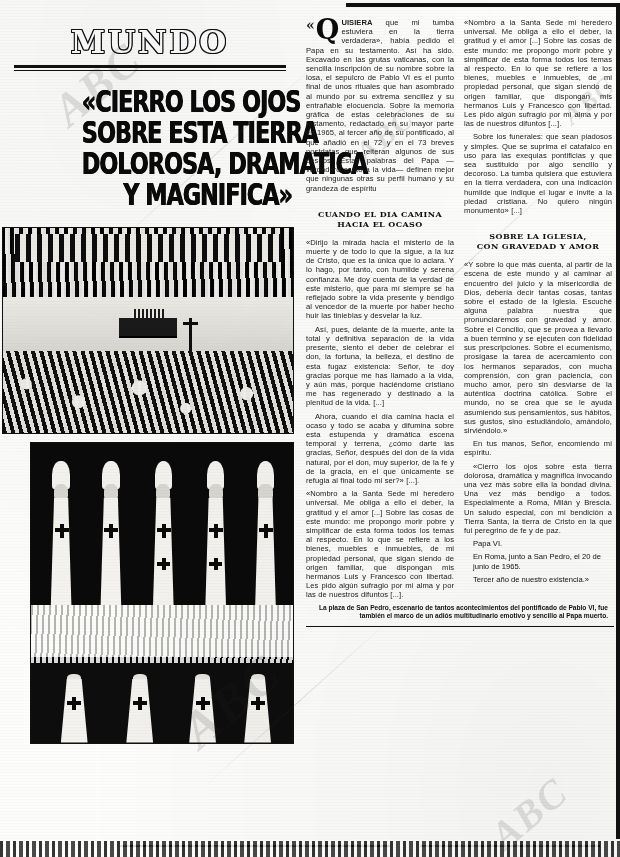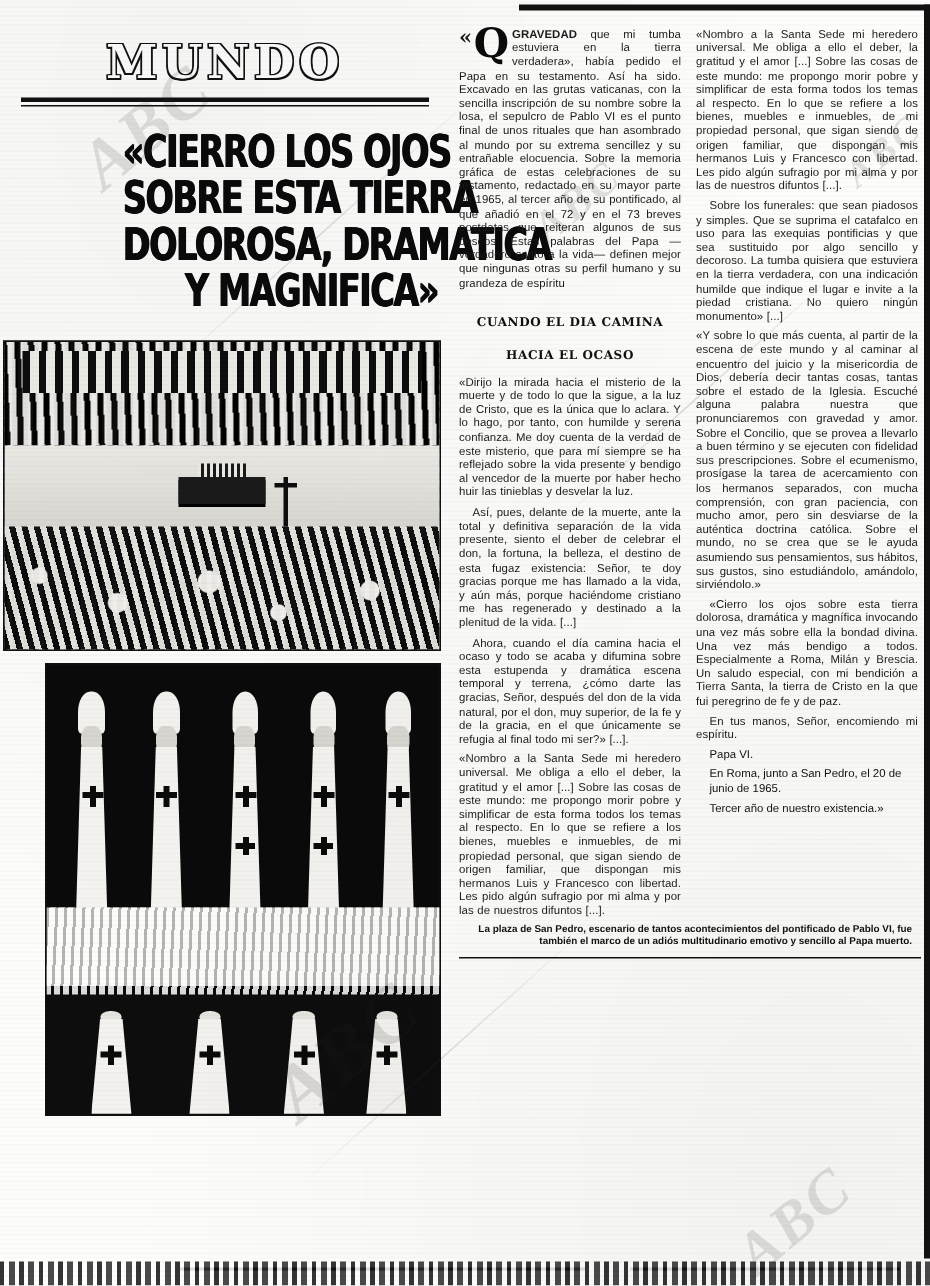--- a/index.html
+++ b/index.html
@@ -164,21 +164,21 @@
     margin:1px 2px 0 0;color:#0a0a0a;
   }
   .guill{font-family:"DejaVu Serif", serif;font-weight:700;font-size:14px;float:left;margin:3px 1px 0 0;}
 
   .sec-head{
     font-family:"DejaVu Serif", serif;
     font-weight:700;font-size:8px;line-height:10px;
     letter-spacing:.4px;text-align:center;
     margin:16px 0 9px 0;color:#101010;
   }
-  .sec-head span{display:block;margin-top:12px;}
+  .sec-head span{display:block;}
 
   .sign{font-family:"Liberation Sans", sans-serif;font-size:7.6px;line-height:9.2px;margin:0 0 4px 9px;}
 
   .caption{
     clear:both;
     font-family:"Liberation Sans", sans-serif;
     font-weight:700;font-size:6.6px;line-height:8.4px;
     text-align:right;color:#111;
     margin:10px 6px 0 4px;
   }
@@ -275,21 +275,21 @@
       </div>
     </div>
   </div>
 </div>
 
 <div class="text-area">
 
   <div class="col c1">
 
     <p class="body-p dropcap-p">
-      <span class="guill">«</span><span class="dropcap">Q</span><b>GRAVEDAD</b>
+      <span class="guill">«</span><span class="dropcap">Q</span><b>UISIERA</b>
       <span>que mi tumba estuviera en la tierra verdadera», había pedido el Papa en su testamento. Así ha sido. Excavado en las grutas vaticanas, con la sencilla inscripción de su nombre sobre la losa, el sepulcro de Pablo VI es el punto final de unos rituales que han asombrado al mundo por su extrema sencillez y su entrañable elocuencia. Sobre la memoria gráfica de estas celebraciones de su testamento, redactado en su mayor parte en 1965, al tercer año de su pontificado, al que añadió en el 72 y en el 73 breves postdatas que reiteran algunos de sus deseos. Estas palabras del Papa —verdadero canto a la vida— definen mejor que ningunas otras su perfil humano y su grandeza de espíritu</span>
     </p>
 
     <div class="sec-head">
       <span>CUANDO EL DIA CAMINA</span>
       <span>HACIA EL OCASO</span>
     </div>
 
     <p class="body-p">«Dirijo la mirada hacia el misterio de la muerte y de todo lo que la sigue, a la luz de Cristo, que es la única que lo aclara. Y lo hago, por tanto, con humilde y serena confianza. Me doy cuenta de la verdad de este misterio, que para mí siempre se ha reflejado sobre la vida presente y bendigo al vencedor de la muerte por haber hecho huir las tinieblas y desvelar la luz.</p>
     <p class="body-p indent">Así, pues, delante de la muerte, ante la total y definitiva separación de la vida presente, siento el deber de celebrar el don, la fortuna, la belleza, el destino de esta fugaz existencia: Señor, te doy gracias porque me has llamado a la vida, y aún más, porque haciéndome cristiano me has regenerado y destinado a la plenitud de la vida. [...]</p>
@@ -299,24 +299,28 @@
     <p class="body-p">«Nombro a la Santa Sede mi heredero universal. Me obliga a ello el deber, la gratitud y el amor [...] Sobre las cosas de este mundo: me propongo morir pobre y simplificar de esta forma todos los temas al respecto. En lo que se refiere a los bienes, muebles e inmuebles, de mi propiedad personal, que sigan siendo de origen familiar, que dispongan mis hermanos Luis y Francesco con libertad. Les pido algún sufragio por mi alma y por las de nuestros difuntos [...].</p>
   </div>
 
   <div class="col c2">
 
     <p class="body-p" style="visibility:hidden;height:0;margin:0;overflow:hidden">«Nombro a la Santa Sede mi heredero universal. Me obliga a ello el deber, la gratitud y el amor [...] Sobre las cosas de este mundo: me propongo morir pobre y simplificar de esta forma todos los temas al respecto. En lo que se refiere a los bienes, muebles e inmuebles, de mi propiedad personal, que sigan siendo de origen familiar, que dispongan mis hermanos Luis y Francesco con libertad. Les pido algún sufragio por mi alma y por las de nuestros difuntos [...].</p>
 
     <p class="body-p" id="c2-spill">«Nombro a la Santa Sede mi heredero universal. Me obliga a ello el deber, la gratitud y el amor [...] Sobre las cosas de este mundo: me propongo morir pobre y simplificar de esta forma todos los temas al respecto. En lo que se refiere a los bienes, muebles e inmuebles, de mi propiedad personal, que sigan siendo de origen familiar, que dispongan mis hermanos Luis y Francesco con libertad. Les pido algún sufragio por mi alma y por las de nuestros difuntos [...].</p>
     <p class="body-p indent">Sobre los funerales: que sean piadosos y simples. Que se suprima el catafalco en uso para las exequias pontificias y que sea sustituido por algo sencillo y decoroso. La tumba quisiera que estuviera en la tierra verdadera, con una indicación humilde que indique el lugar e invite a la piedad cristiana. No quiero ningún monumento» [...]</p>
 
+    <div class="sec-head">
+      <span>SOBRE LA IGLESIA,</span>
+      <span>CON GRAVEDAD Y AMOR</span>
+    </div>
 
     <p class="body-p">«Y sobre lo que más cuenta, al partir de la escena de este mundo y al caminar al encuentro del juicio y la misericordia de Dios, debería decir tantas cosas, tantas sobre el estado de la Iglesia. Escuché alguna palabra nuestra que pronunciaremos con gravedad y amor. Sobre el Concilio, que se provea a llevarlo a buen término y se ejecuten con fidelidad sus prescripciones. Sobre el ecumenismo, prosígase la tarea de acercamiento con los hermanos separados, con mucha comprensión, con gran paciencia, con mucho amor, pero sin desviarse de la auténtica doctrina católica. Sobre el mundo, no se crea que se le ayuda asumiendo sus pensamientos, sus hábitos, sus gustos, sino estudiándolo, amándolo, sirviéndolo.»</p>
+    <p class="body-p indent">En tus manos, Señor, encomiendo mi espíritu.</p>
     <p class="body-p indent">«Cierro los ojos sobre esta tierra dolorosa, dramática y magnífica invocando una vez más sobre ella la bondad divina. Una vez más bendigo a todos. Especialmente a Roma, Milán y Brescia. Un saludo especial, con mi bendición a Tierra Santa, la tierra de Cristo en la que fui peregrino de fe y de paz.</p>
-    <p class="body-p indent">En tus manos, Señor, encomiendo mi espíritu.</p>
 
     <p class="sign">Papa VI.</p>
     <p class="sign">En Roma, junto a San Pedro, el 20 de junio de 1965.</p>
     <p class="sign">Tercer año de nuestro existencia.»</p>
   </div>
 
   <div class="caption">La plaza de San Pedro, escenario de tantos acontecimientos del pontificado de Pablo VI, fue también el marco de un adiós multitudinario emotivo y sencillo al Papa muerto.</div>
   <div class="hairline"></div>
 </div>
 

